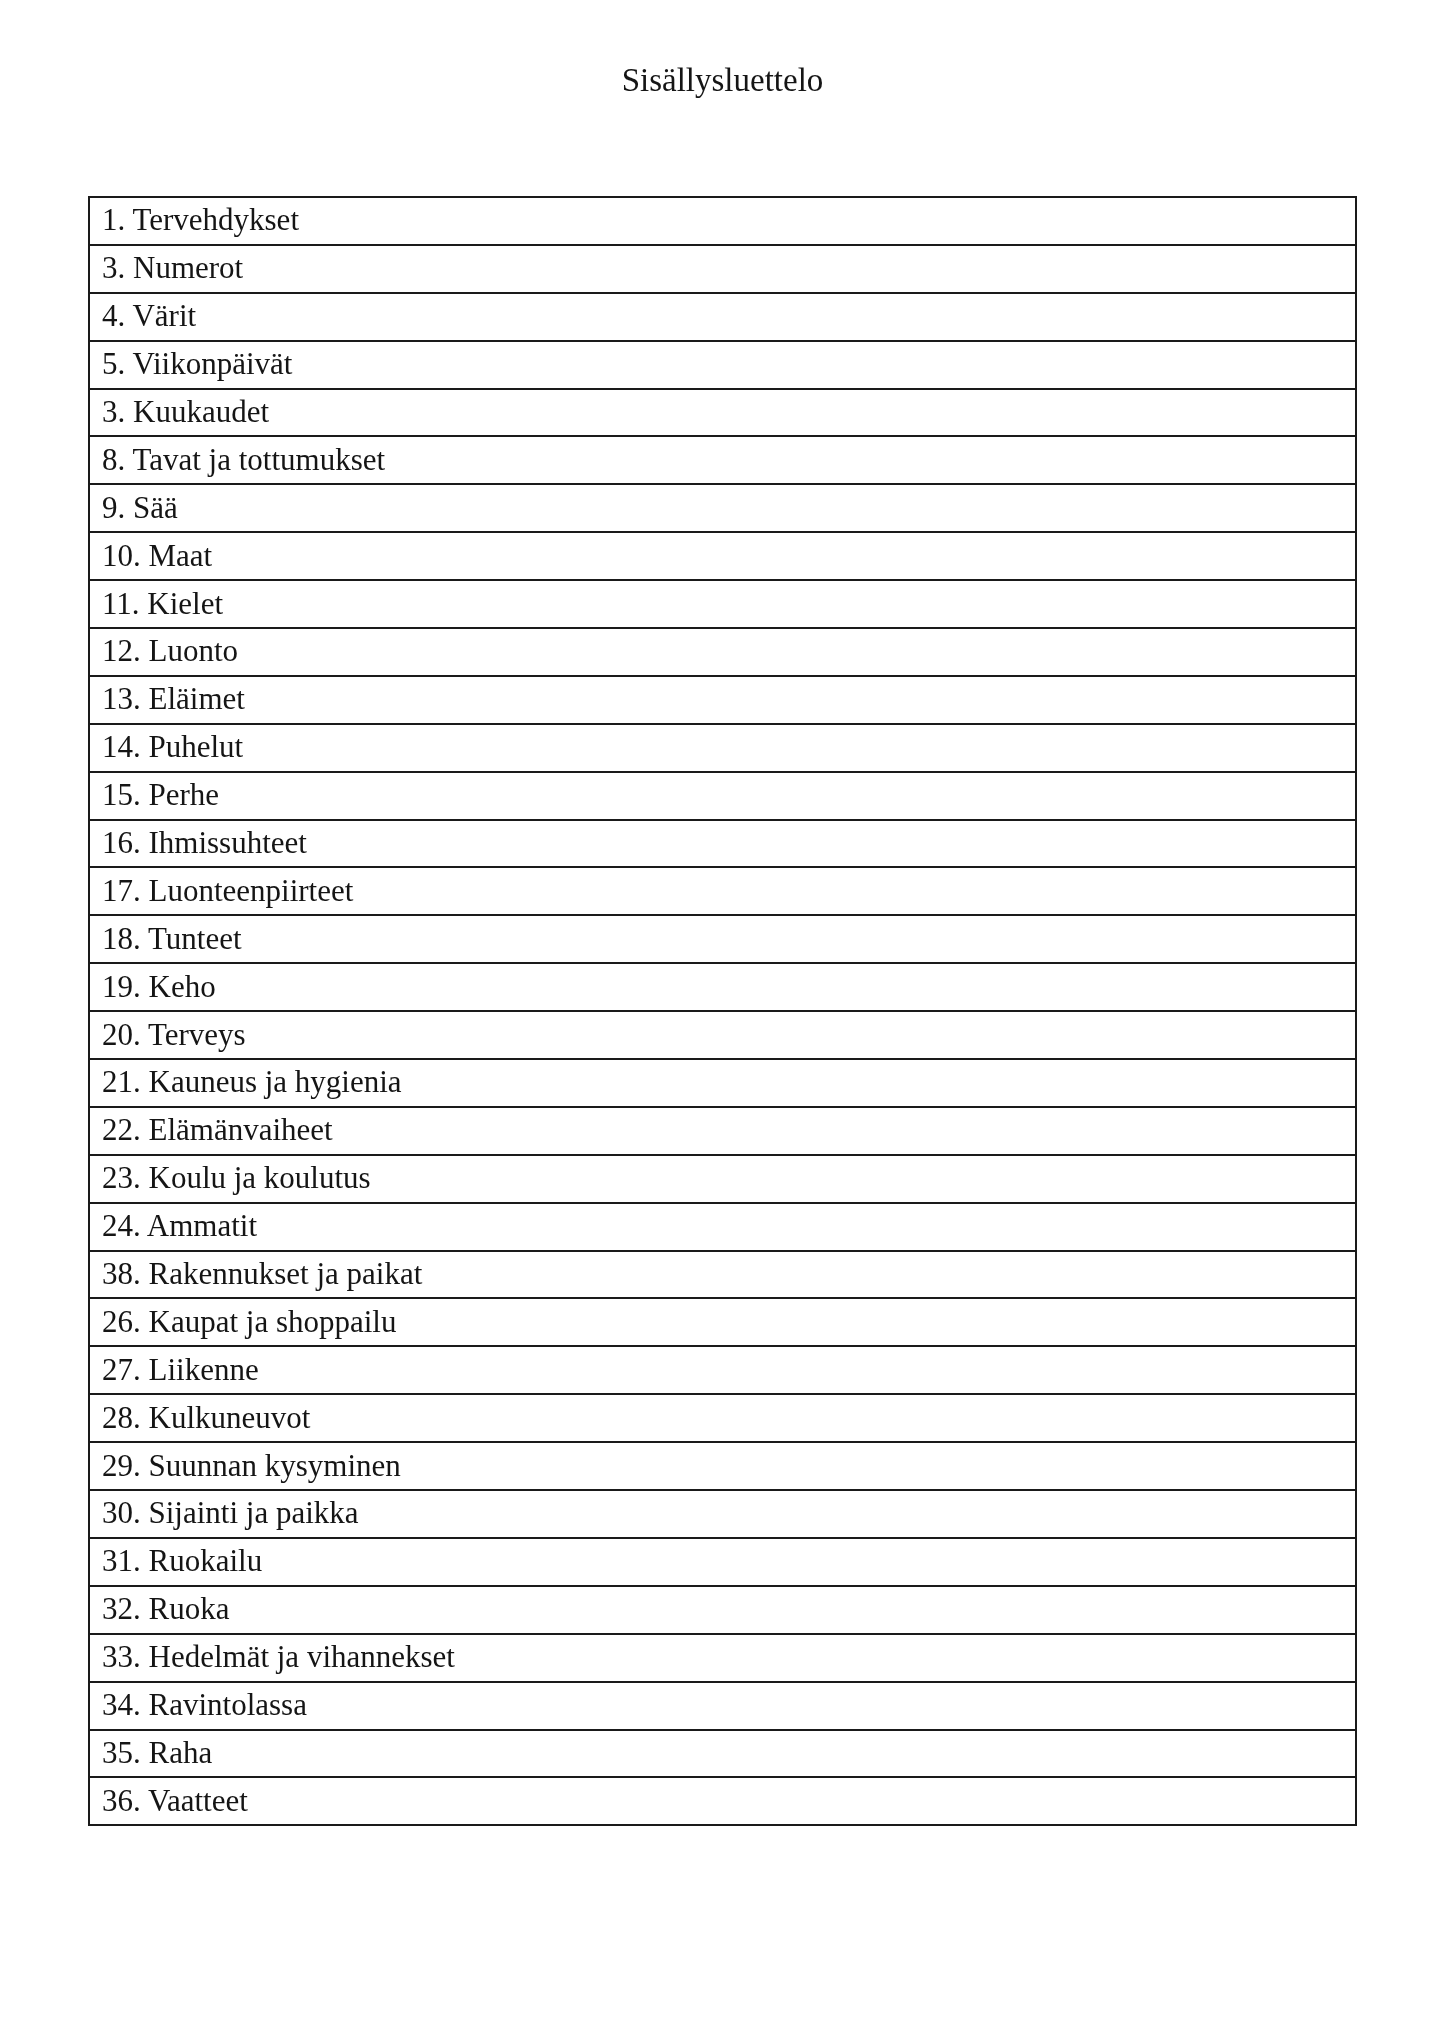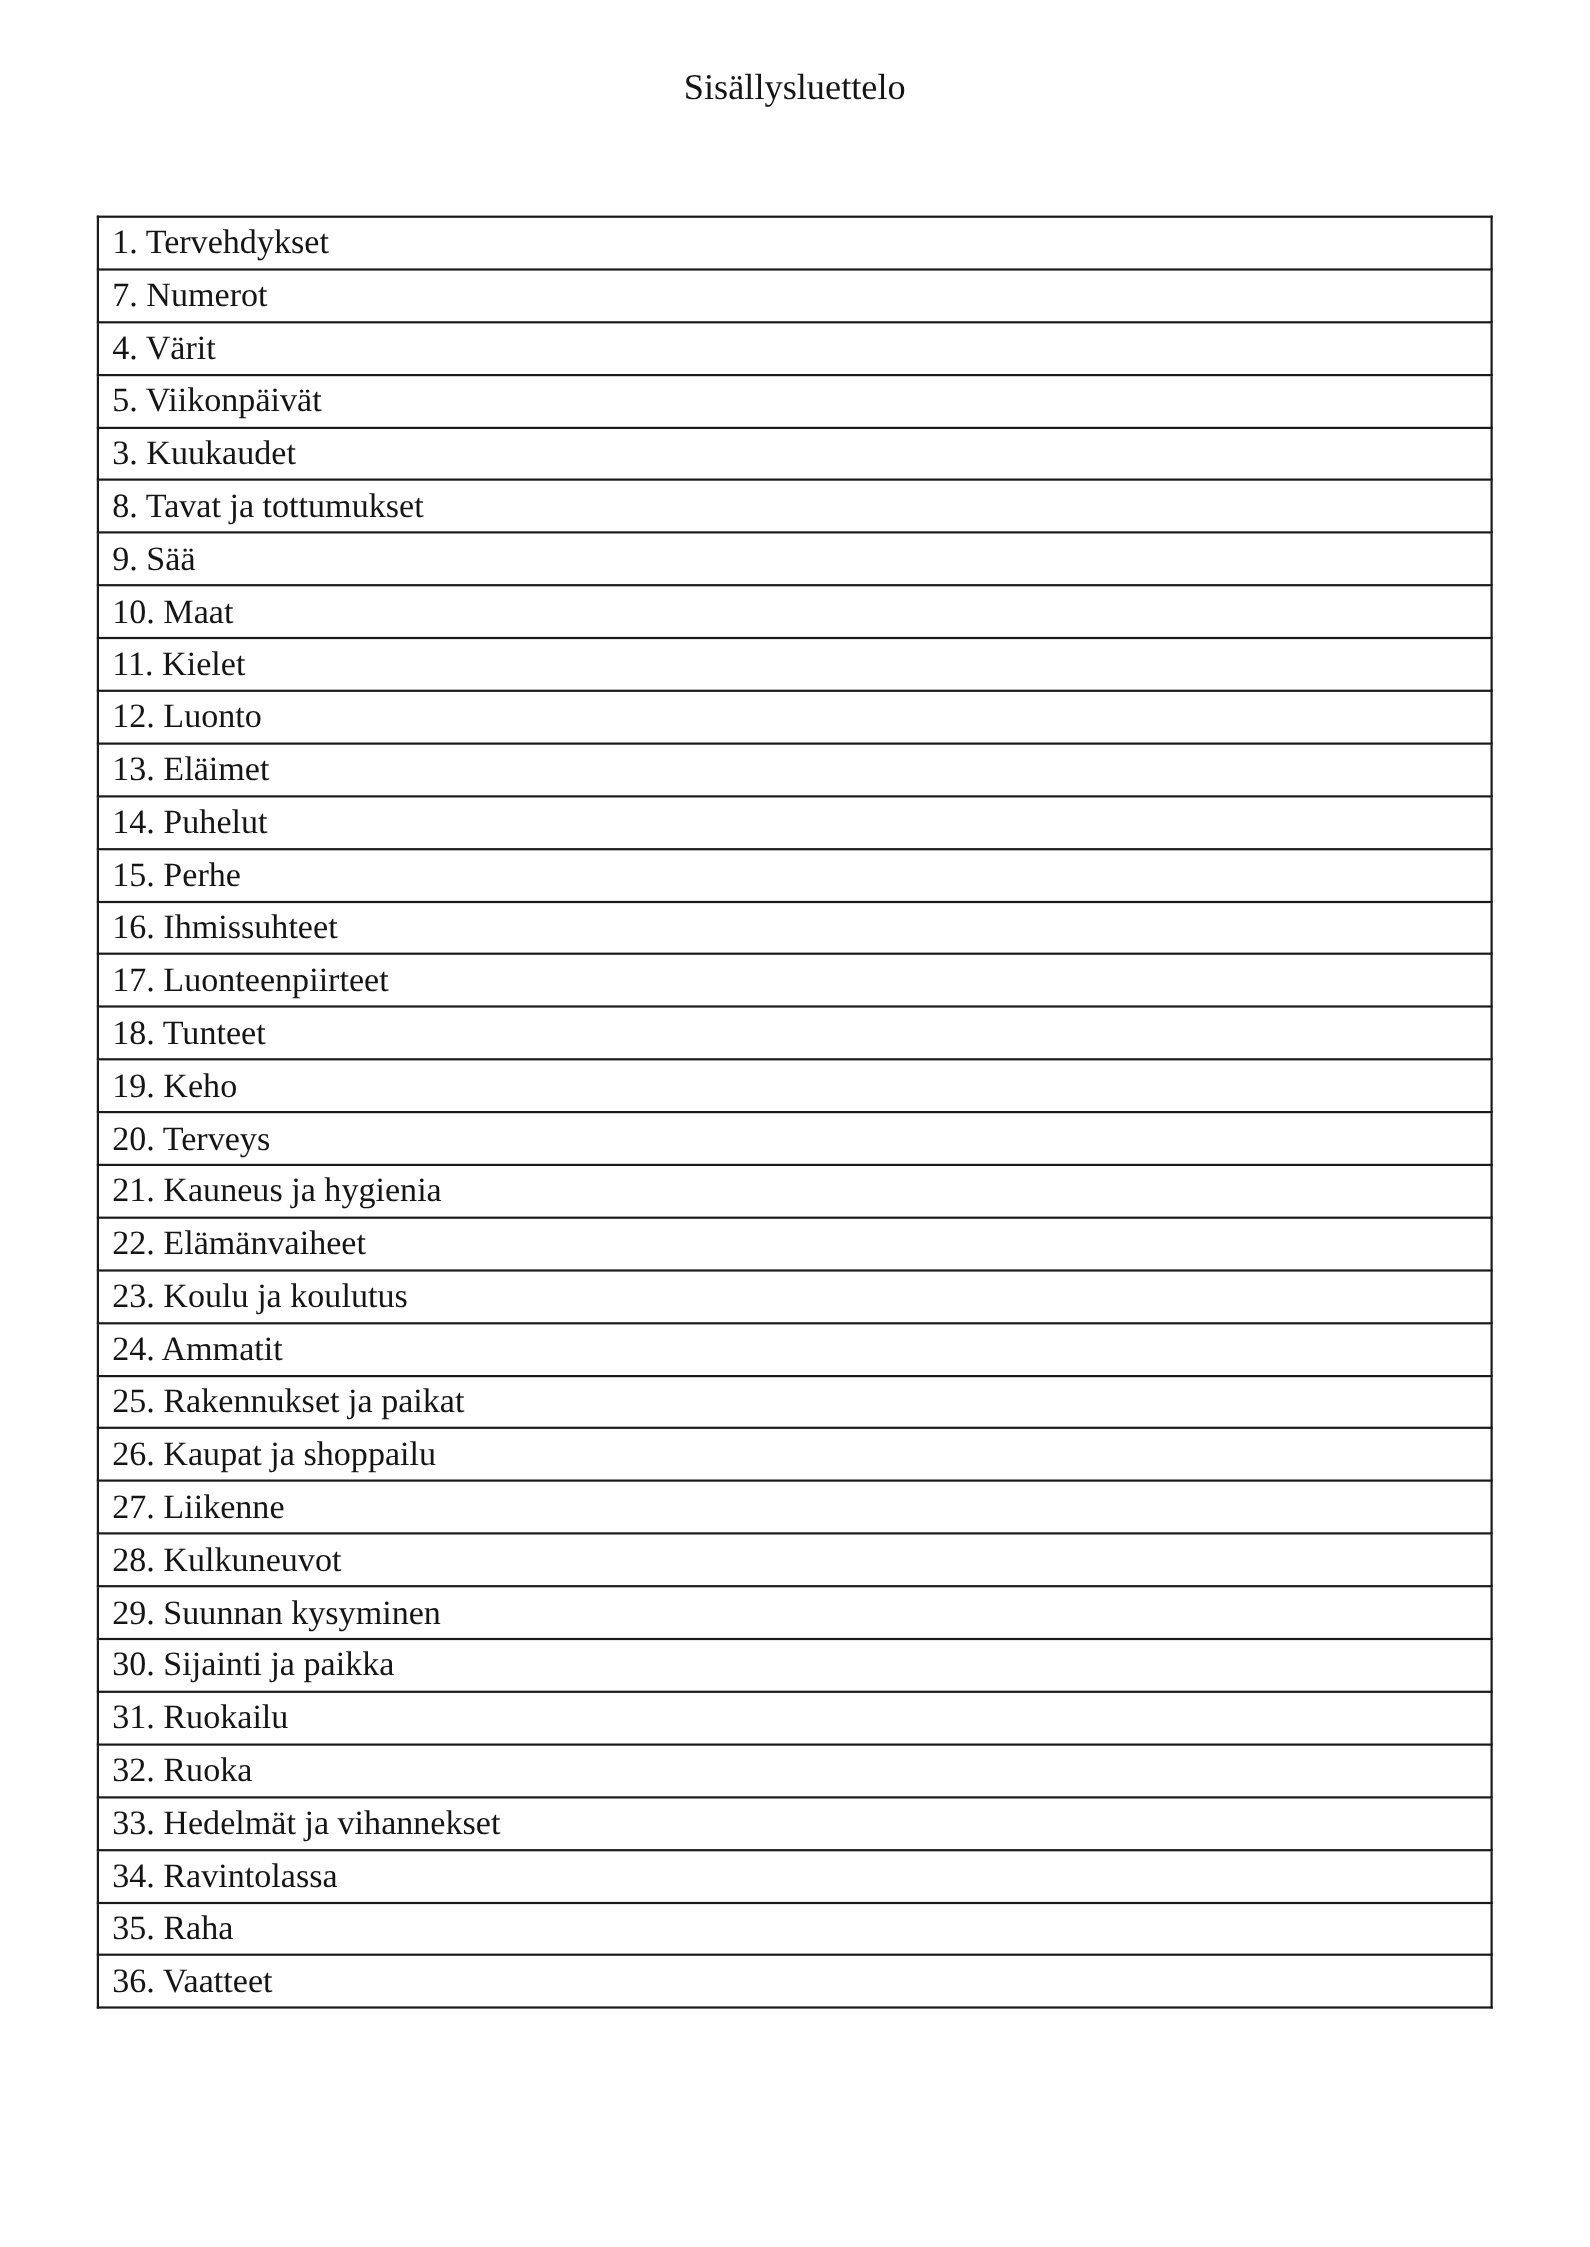--- a/index.html
+++ b/index.html
@@ -50,21 +50,21 @@
 
 <div class="page">
   <div class="doc-title">Sisällysluettelo</div>
 
   <table class="toc">
     <tbody>
       <tr>
           <td>1. Tervehdykset</td>
         </tr>
       <tr>
-          <td>7. Numerot</td>
+          <td>3. Numerot</td>
         </tr>
       <tr>
           <td>4. Värit</td>
         </tr>
       <tr>
           <td>5. Viikonpäivät</td>
         </tr>
       <tr>
           <td>3. Kuukaudet</td>
         </tr>
@@ -113,21 +113,21 @@
       <tr>
           <td>22. Elämänvaiheet</td>
         </tr>
       <tr>
           <td>23. Koulu ja koulutus</td>
         </tr>
       <tr>
           <td>24. Ammatit</td>
         </tr>
       <tr>
-          <td>25. Rakennukset ja paikat</td>
+          <td>38. Rakennukset ja paikat</td>
         </tr>
       <tr>
           <td>26. Kaupat ja shoppailu</td>
         </tr>
       <tr>
           <td>27. Liikenne</td>
         </tr>
       <tr>
           <td>28. Kulkuneuvot</td>
         </tr>

